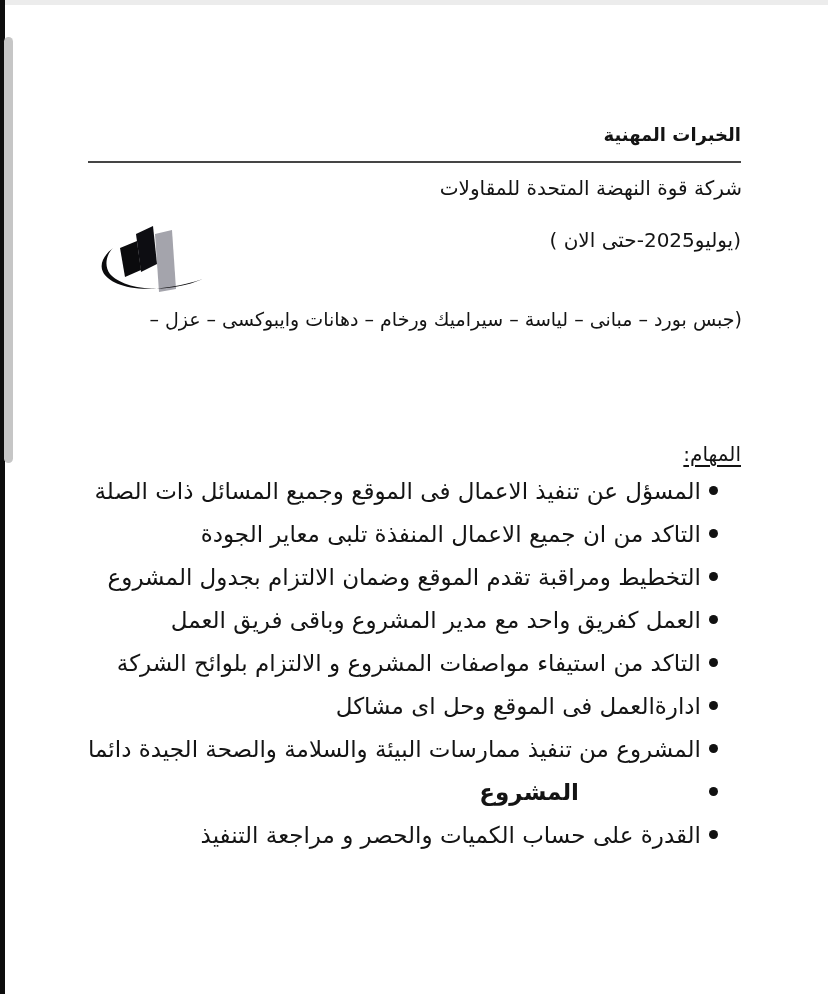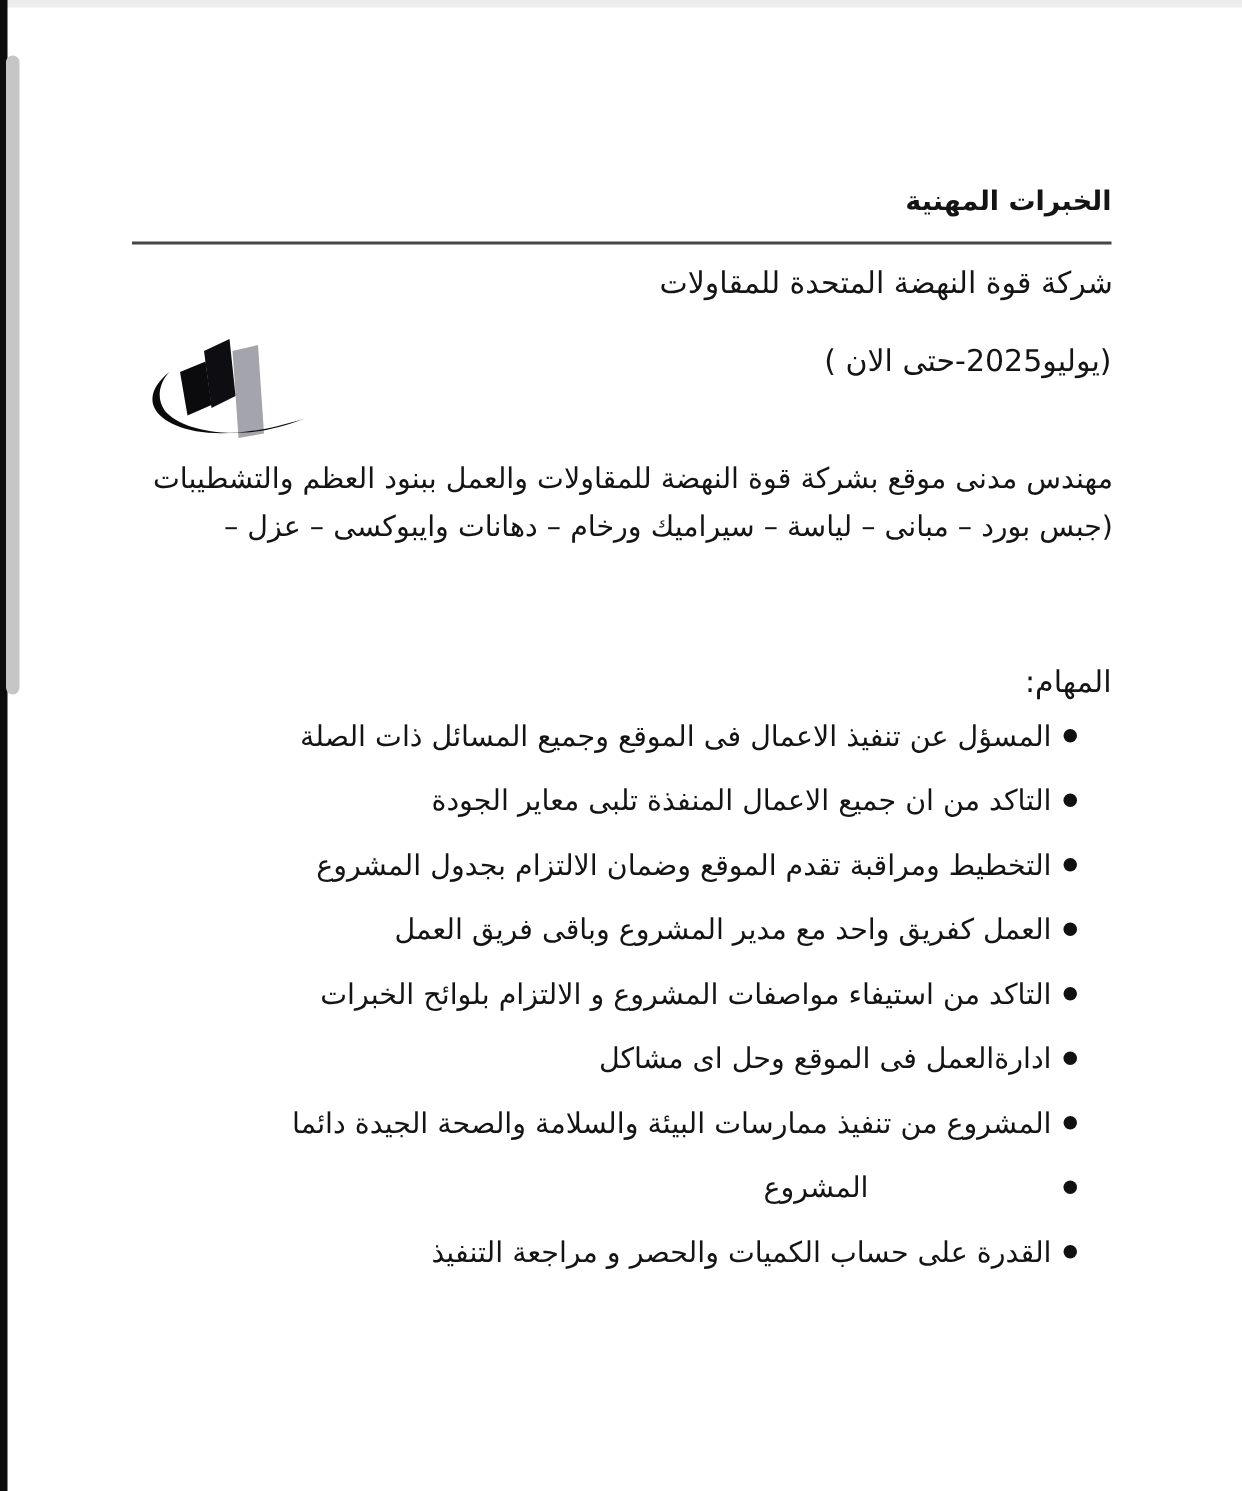--- a/index.html
+++ b/index.html
@@ -50,42 +50,43 @@
   .description {
     top: 303px; left: 88px; width: 654px;
     direction: rtl; text-align: right;
     font-size: 19px; line-height: 32px;
   }
   .description .line { display: block; white-space: nowrap; }
 
   .tasks-heading {
     top: 442px; right: 87px;
     font-size: 20px; direction: rtl; white-space: nowrap;
+    text-decoration: underline;
     text-underline-offset: 4px;
   }
 
   .tasks-list {
     top: 477px; left: 88px; width: 654px;
     list-style: none; margin: 0; padding: 0;
     direction: rtl; text-align: right;
   }
   .tasks-list li {
     position: relative;
     padding-right: 41px;
     margin-bottom: 15px;
     line-height: 28px;
-    font-size: 19px;
+    font-size: 23px;
   }
   .bullet-dot {
     position: absolute; right: 24px; top: 9px;
     width: 9px; height: 9px;
     background: #111111; border-radius: 50%;
   }
   .task-text { display: block; white-space: nowrap; }
-  .task-wrap-line { padding-right: 122px; }
+  .task-wrap-line { padding-right: 122px; font-weight: bold; }
 </style>
 </head>
 <body>
 
 <div class="abs top-edge"></div>
 <div class="abs left-edge"></div>
 <div class="abs scroll-thumb"></div>
 
 <div class="abs section-title">الخبرات المهنية</div>
 <div class="abs section-divider"></div>
@@ -99,21 +100,20 @@
 <div class="abs logo">
   <svg width="112" height="82" viewBox="0 0 112 82">
     <polygon points="59,12 76,8 80,67 63,70" fill="#a4a4ac"></polygon>
     <polygon points="40,12 57,4 61,42 45,50" fill="#0d0d12"></polygon>
     <polygon points="24,26 41,19 45,48 29,55" fill="#0b0b0d"></polygon>
     <path d="M17,26 C8,33 3,42 7,50 C14,64 48,76 107,57 C66,74 26,66 14,52 C8,44 10,33 17,26 Z" fill="#0b0b0d"></path>
   </svg>
 </div>
 
 <div class="abs description">
-  <span class="line">مهندس مدنى موقع بشركة قوة النهضة للمقاولات والعمل ببنود العظم والتشطيبات</span>
   <span class="line">(جبس بورد – مبانى – لياسة – سيراميك ورخام – دهانات وايبوكسى – عزل –</span>
 </div>
 
 <div class="abs tasks-heading">المهام:</div>
 
 <ul class="abs tasks-list">
   <li>
     <span class="bullet-dot"></span>
     <span class="task-text">المسؤل عن تنفيذ الاعمال فى الموقع وجميع المسائل ذات الصلة</span>
   </li>
@@ -124,21 +124,21 @@
   <li>
     <span class="bullet-dot"></span>
     <span class="task-text">التخطيط ومراقبة تقدم الموقع وضمان الالتزام بجدول المشروع</span>
   </li>
   <li>
     <span class="bullet-dot"></span>
     <span class="task-text">العمل كفريق واحد مع مدير المشروع وباقى فريق العمل</span>
   </li>
   <li>
     <span class="bullet-dot"></span>
-    <span class="task-text">التاكد من استيفاء مواصفات المشروع و الالتزام بلوائح الخبرات</span>
+    <span class="task-text">التاكد من استيفاء مواصفات المشروع و الالتزام بلوائح الشركة</span>
   </li>
   <li>
     <span class="bullet-dot"></span>
     <span class="task-text">ادارةالعمل فى الموقع وحل اى مشاكل</span>
   </li>
   <li>
     <span class="bullet-dot"></span>
     <span class="task-text">المشروع من تنفيذ ممارسات البيئة والسلامة والصحة الجيدة دائما</span>
   </li>
   <li>

